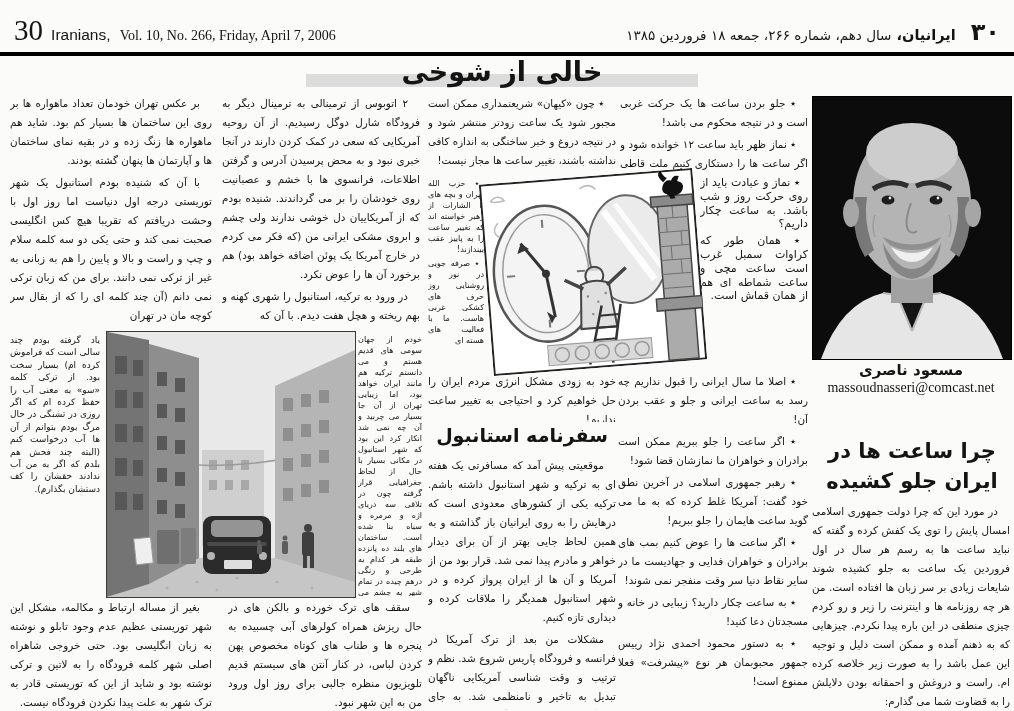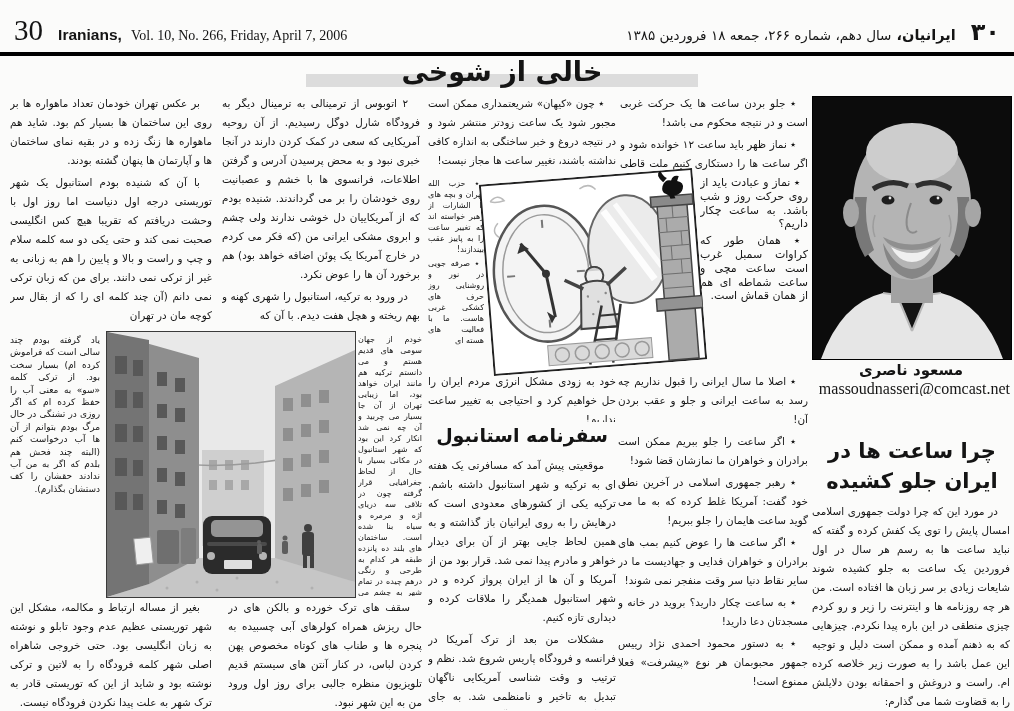--- a/index.html
+++ b/index.html
@@ -12,30 +12,30 @@
   p.body{margin:0 0 3px 0;text-indent:12px;font-size:10.4px;line-height:19px;}
   .small p.body{font-size:11px;line-height:13.8px;text-indent:8px;}
   .tiny p.body{font-size:8px;line-height:11px;text-indent:5px;}
   .side1 p.body{font-size:9px;line-height:12.4px;text-indent:6px;}
   .rule{background:#000;}
   .headline-bar{background:#dcdcdc;}
   h1.main{margin:0;font-size:27px;font-weight:bold;text-align:center;direction:rtl;}
   h2.clocks{margin:0;font-size:21px;font-weight:bold;text-align:center;direction:rtl;line-height:30px;}
   h2.travel{margin:0;font-size:19px;font-weight:bold;text-align:center;direction:rtl;}
   .caption{font-weight:bold;font-size:15px;text-align:center;direction:rtl;}
-  .email{font-size:16px;text-align:right;font-family:"Liberation Serif",serif;}
+  .email{font-size:14px;text-align:center;font-family:"Liberation Serif",serif;}
   svg{display:block;}
   .cartoon{transform:rotate(-4.5deg);}
 </style>
 </head>
 <body>
 
 <div class="abs" style="left:14px;top:14px;width:486px;height:38px;">
   <span class="en-serif" style="font-size:29px;vertical-align:baseline;">30</span>
-  <span style="font-family:'Liberation Sans',sans-serif;font-weight:bold;font-size:15.5px;margin-left:10px;">Iranians,</span>
+  <span style="font-family:'Liberation Sans',sans-serif;font-weight:normal;font-size:15.5px;margin-left:3px;">Iranians,</span>
   <span class="en-serif" style="font-size:14px;margin-left:4px;text-align:right;">Vol. 10, No. 266, Friday, April 7, 2006</span>
 </div>
 <div class="abs rtl" style="left:500px;top:18px;width:500px;height:34px;">
   <span class="fa" style="font-weight:bold;font-size:24px;margin-left:10px;">۳۰</span>
   <span class="fa" style="font-weight:bold;font-size:14.5px;">ایرانیان،</span>
   <span class="fa" style="font-size:13.5px;">سال دهم، شماره ۲۶۶، جمعه ۱۸ فروردین ۱۳۸۵</span>
 </div>
 <div class="abs rule" style="left:0;top:52px;width:1014px;height:4px;"></div>
 
 <div class="abs headline-bar" style="left:306px;top:74px;width:392px;height:13px;"></div>
@@ -87,21 +87,21 @@
 </div>
 <div class="abs rtl fa small" style="left:700px;top:176px;width:108px;height:196px;">
   <p class="body">٭ نماز و عبادت باید از روی حرکت روز و شب باشد. به ساعت چکار داریم؟</p>
   <p class="body">٭ همان طور که کراوات سمبل غرب است ساعت مچی و ساعت شماطه ای هم از همان قماش است.</p>
 </div>
 <div class="abs rtl fa" style="left:618px;top:372px;width:190px;height:338px;">
   <p class="body">٭ اصلا ما سال ایرانی را قبول نداریم چه رسد به ساعت ایرانی و جلو و عقب بردن آن!</p>
   <p class="body">٭ اگر ساعت را جلو ببریم ممکن است برادران و خواهران ما نمازشان قضا شود!</p>
   <p class="body">٭ رهبر جمهوری اسلامی در آخرین نطق خود گفت: آمریکا غلط کرده که به ما می گوید ساعت هایمان را جلو ببریم!</p>
   <p class="body">٭ اگر ساعت ها را عوض کنیم بمب های برادران و خواهران فدایی و جهادیست ما در سایر نقاط دنیا سر وقت منفجر نمی شوند!</p>
-  <p class="body">٭ به ساعت چکار دارید؟ بروید در خانه و مسجدتان دعا دارید!</p>
+  <p class="body">٭ به ساعت چکار دارید؟ زیبایی در خانه و مسجدتان دعا کنید!</p>
   <p class="body">٭ به دستور محمود احمدی نژاد رییس جمهور محبوبمان هر نوع «پیشرفت» فعلا ممنوع است!</p>
 </div>
 
 <div class="abs rtl fa" style="left:428px;top:94px;width:188px;height:84px;">
   <p class="body" style="font-size:10.2px;">٭ چون «کیهان» شریعتمداری ممکن است مجبور شود یک ساعت زودتر منتشر شود و در نتیجه دروغ و خبر ساختگی به اندازه کافی نداشته باشند، تغییر ساعت ها مجاز نیست!</p>
 </div>
 <div class="abs rtl fa tiny" style="left:428px;top:178px;width:56px;height:194px;">
   <p class="body">٭ حزب الله تهران و بچه های با الشارات از رهبر خواسته اند که تغییر ساعت را به پاییز عقب بیندازند!</p>
   <p class="body">٭ صرفه جویی در نور و روشنایی روز حرف های کشکی غربی هاست. ما با فعالیت های هسته ای</p>
 </div>

